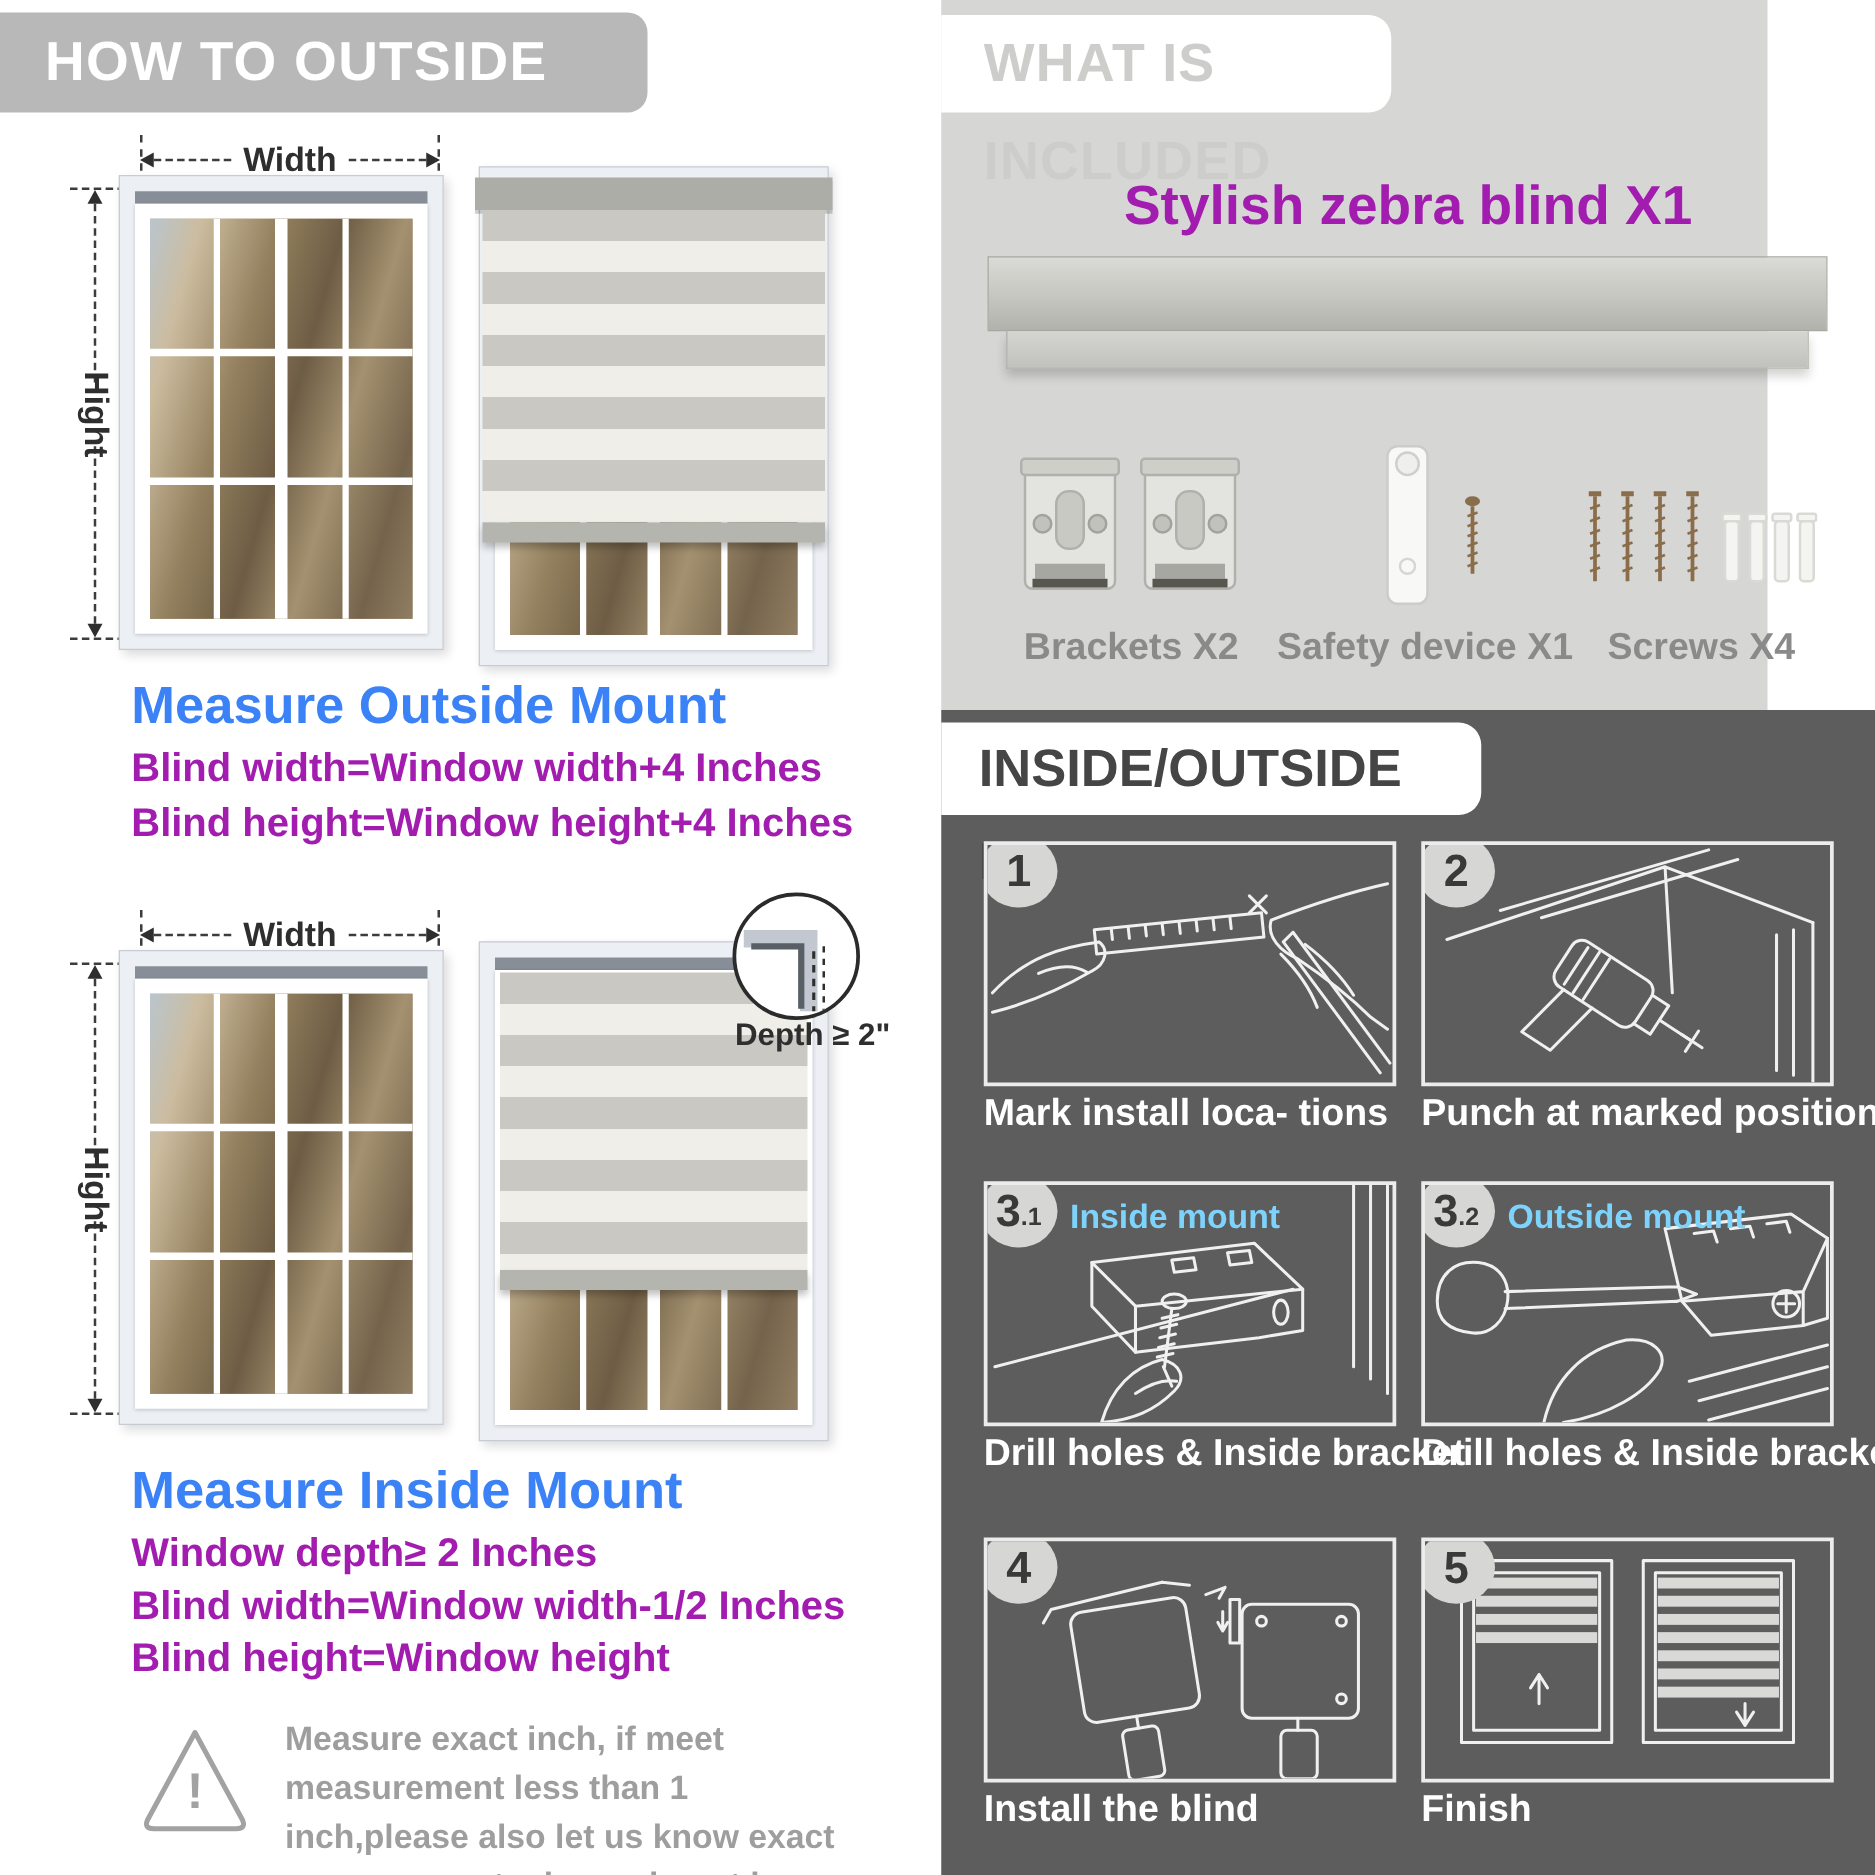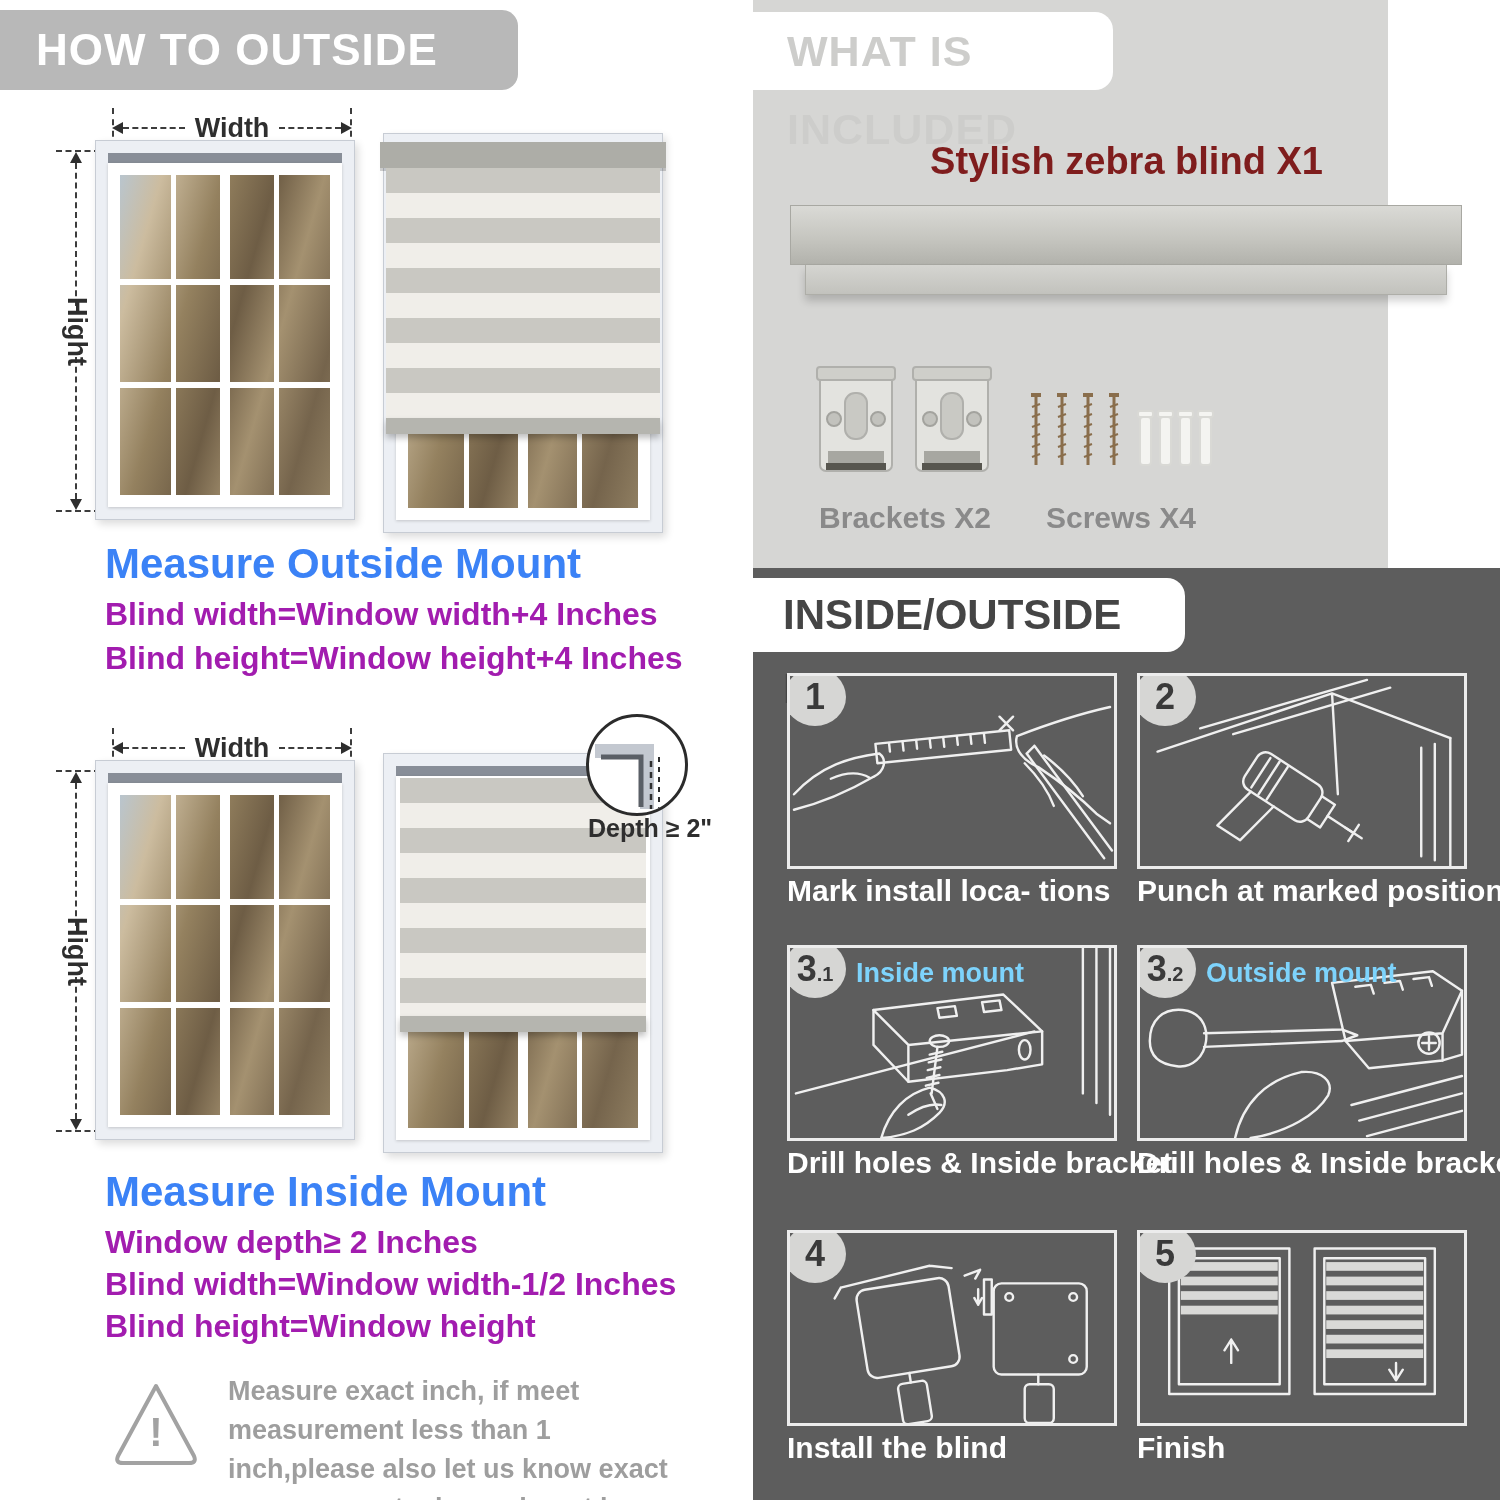--- a/index.html
+++ b/index.html
@@ -54,26 +54,26 @@
 
   .measure-title{position:absolute;font-size:42px;font-weight:bold;color:#3b82f6;}
   .measure-line{position:absolute;font-size:32px;font-weight:bold;color:#a21caf;}
 
   .depth-circle{position:absolute;border-radius:50%;background:#ffffff;border:3px solid #2b2b2b;overflow:hidden;}
   .depth-label{position:absolute;font-size:25px;font-weight:bold;color:#2e2e2e;white-space:nowrap;}
 
   .warning-text{position:absolute;font-size:27px;font-weight:bold;color:#9e9e9e;line-height:1.44;}
 
   
-  .right-top{position:absolute;left:753px;top:0;width:635px;height:568px;background:#d6d6d4;}
+  .right-top{position:absolute;left:753px;top:0;width:635px;height:568px;background:#d6d6d4;padding-left:26px;}
   .included-bar{position:absolute;left:0;top:12px;width:360px;height:78px;background:#ffffff;
                 border-radius:0 18px 18px 0;color:#cdcdcb;font-weight:bold;font-size:43px;
                 line-height:78px;padding-left:34px;box-sizing:border-box;letter-spacing:1px;}
   .product-title{position:absolute;left:0;top:140px;width:747px;text-align:center;
-                 font-size:38px;font-weight:bold;color:#7f1d1d;}
+                 font-size:44px;font-weight:bold;color:#a21caf;}
   .bar-top{position:absolute;left:37px;top:205px;width:672px;height:60px;
            background:linear-gradient(180deg,#dadad6 0%,#c6c6c0 55%,#b2b2ac 100%);
            border:1px solid #a8a8a2;box-sizing:border-box;}
   .bar-bottom{position:absolute;left:52px;top:265px;width:642px;height:30px;
            background:linear-gradient(180deg,#d5d5d1 0%,#c2c2bd 100%);
            border:1px solid #aeaea8;border-top:none;box-sizing:border-box;
            box-shadow:0 6px 8px rgba(0,0,0,.18);}
   .items-row{position:absolute;left:37px;top:335px;width:672px;height:200px;display:flex;}
   .item{flex:none;display:flex;flex-direction:column;align-items:center;justify-content:flex-end;}
   .item .art-box{height:140px;display:flex;align-items:flex-end;}
@@ -226,20 +226,33 @@
             <circle cx="18" cy="58" r="7" fill="#c2c2bd" stroke="#a3a39e" stroke-width="2"></circle>
             <circle cx="62" cy="58" r="7" fill="#c2c2bd" stroke="#a3a39e" stroke-width="2"></circle>
             <rect x="12" y="90" width="56" height="12" fill="#a7a7a1"></rect>
             <rect x="10" y="102" width="60" height="7" fill="#57564f"></rect>
           </g>
         </svg>
       </div>
       <div class="item-label">Brackets X2</div>
     </div>
 
+    <div class="item" style="width:240px;">
+      <div class="art-box">
+        <svg width="140" height="132" viewBox="0 0 140 132">
+          <rect x="40" y="2" width="32" height="126" rx="8" fill="#fafaf9" opacity="0.95" stroke="#cccccb" stroke-width="2"></rect>
+          <circle cx="56" cy="16" r="9" fill="#eef0f0" stroke="#cfcfce" stroke-width="2"></circle>
+          <circle cx="56" cy="98" r="6" fill="none" stroke="#d6d6d4" stroke-width="2"></circle>
+          <ellipse cx="108" cy="46" rx="6" ry="4" fill="#8a6e4c"></ellipse>
+          <path d="M108 50 V104" stroke="#8a6e4c" stroke-width="3" fill="none"></path>
+          <path d="M104 58 l8 -3 M104 66 l8 -3 M104 74 l8 -3 M104 82 l8 -3 M104 90 l8 -3 M104 98 l8 -3" stroke="#8a6e4c" stroke-width="2" fill="none"></path>
+        </svg>
+      </div>
+      <div class="item-label">Safety device X1</div>
+    </div>
 
     <div class="item" style="width:202px;">
       <div class="art-box">
         <svg width="186" height="100" viewBox="0 0 186 100">
           <g stroke="#8a6e4c" fill="none">
             <g transform="translate(8,0)">
                 <path d="M-5 8 H5" stroke-width="4"></path>
                 <path d="M0 10 V78" stroke-width="3"></path>
                 <path d="M-4 20 l8 -3 M-4 30 l8 -3 M-4 40 l8 -3 M-4 50 l8 -3 M-4 60 l8 -3 M-4 70 l8 -3" stroke-width="2"></path>
               </g>

